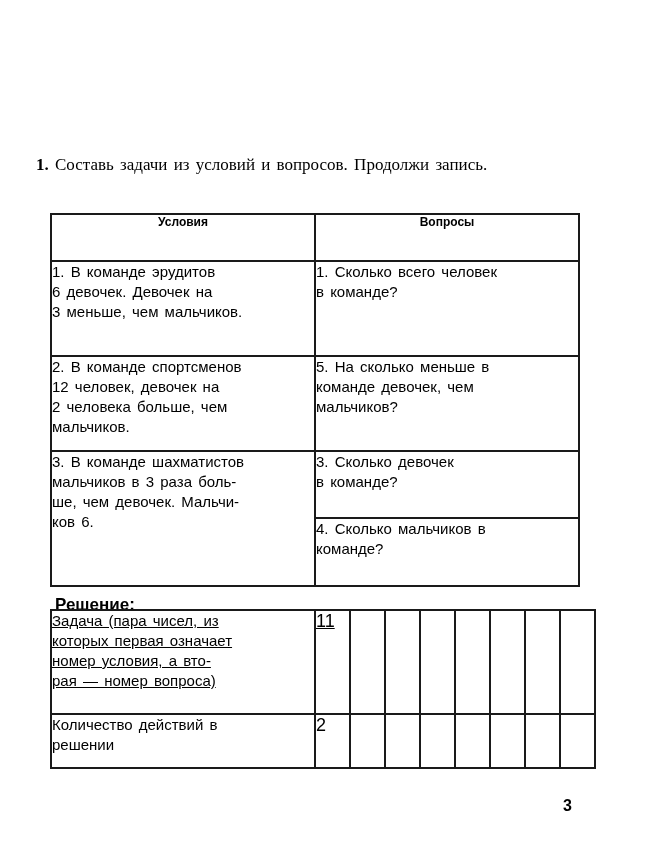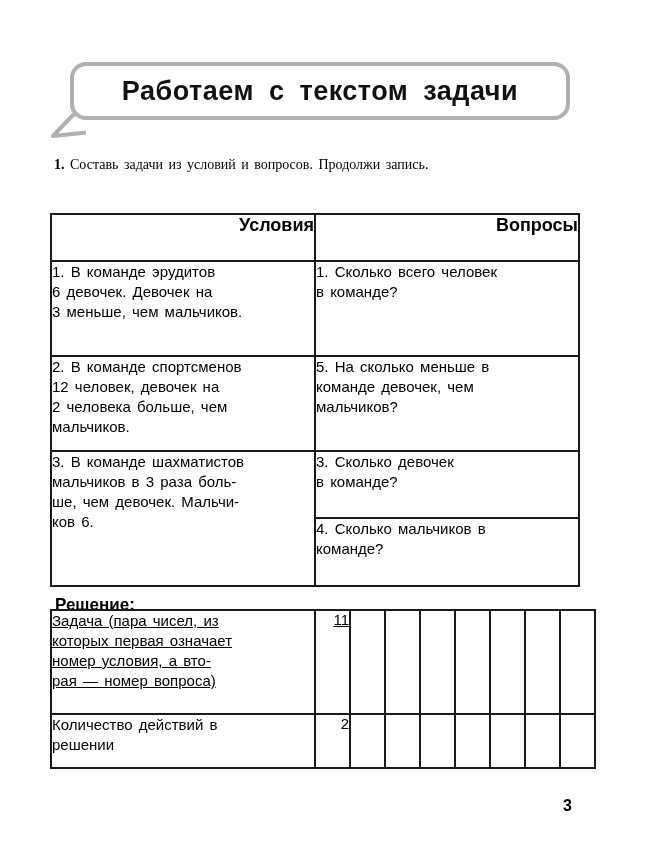--- a/index.html
+++ b/index.html
@@ -58,25 +58,25 @@
     position: absolute;
     left: 0px;
     top: 40px;
     width: 44px;
     height: 36px;
   }
 
   
   .task {
     position: absolute;
-    left: 54px;
+    left: 36px;
     top: 152px;
     width: 527px;
     font-family: "Liberation Serif", serif;
-    font-size: 14px;
+    font-size: 17px;
     line-height: 25px;
     text-align: justify;
     text-align-last: left;
     word-spacing: 2px;
   }
   .task-num {
     font-weight: bold;
   }
 
   
@@ -91,23 +91,23 @@
   .main-table td, .main-table th {
     border: 2px solid #1a1a1a;
     padding: 0;
     vertical-align: top;
   }
   .col-cond { width: 262px; }
   .col-ques { width: 262px; }
 
   .th-cell {
     height: 45px;
-    text-align: right;
+    text-align: center;
     vertical-align: middle;
-    font-size: 18px;
+    font-size: 12px;
     font-weight: bold;
     word-spacing: 2px;
   }
   .cell-txt {
     padding: 11px 11px 12px 12px;
     font-size: 15px;
     line-height: 20px;
     text-align: justify;
     text-align-last: left;
     word-spacing: 2px;
@@ -163,50 +163,41 @@
     padding: 11px 12px 10px 12px;
     font-size: 15px;
     line-height: 20px;
     text-align: justify;
     text-align-last: left;
     word-spacing: 2px;
     white-space: pre-line;
   }
   .sol-cell {
     width: 33px;
-    text-align: right;
-    font-size: 15px;
+    text-align: left;
+    font-size: 18px;
     padding-top: 11px;
   }
   .sol-row-1 { height: 104px; text-decoration: underline; }
   .sol-row-2 { height: 54px; }
 
   
   .page-number {
     position: absolute;
     left: 563px;
     top: 797px;
     font-size: 16px;
     font-weight: bold;
   }
 </style>
 </head>
 <body>
 
 <div class="page">
 
-  <div class="bubble-wrap">
-    <svg class="bubble-tail" viewBox="0 0 44 36">
-      <path d="M42 2 L42 30 L3 34 L22 14 Z" fill="#ffffff" stroke="#b0b0b0" stroke-width="4" stroke-linejoin="round"></path>
-      <rect x="36" y="0" width="10" height="34" fill="#ffffff"></rect>
-    </svg>
-    <div class="bubble">
-      <span class="bubble-title">Работаем  с  текстом  задачи</span>
-    </div>
-  </div>
 
   <div class="task">
     <span class="task-num">1.</span><span> Составь задачи из условий и вопросов. Продолжи запись.</span>
   </div>
 
   <table class="main-table">
     <tbody>
       <tr>
         <td class="th-cell col-cond">Условия</td>
         <td class="th-cell col-ques">Вопросы</td>

